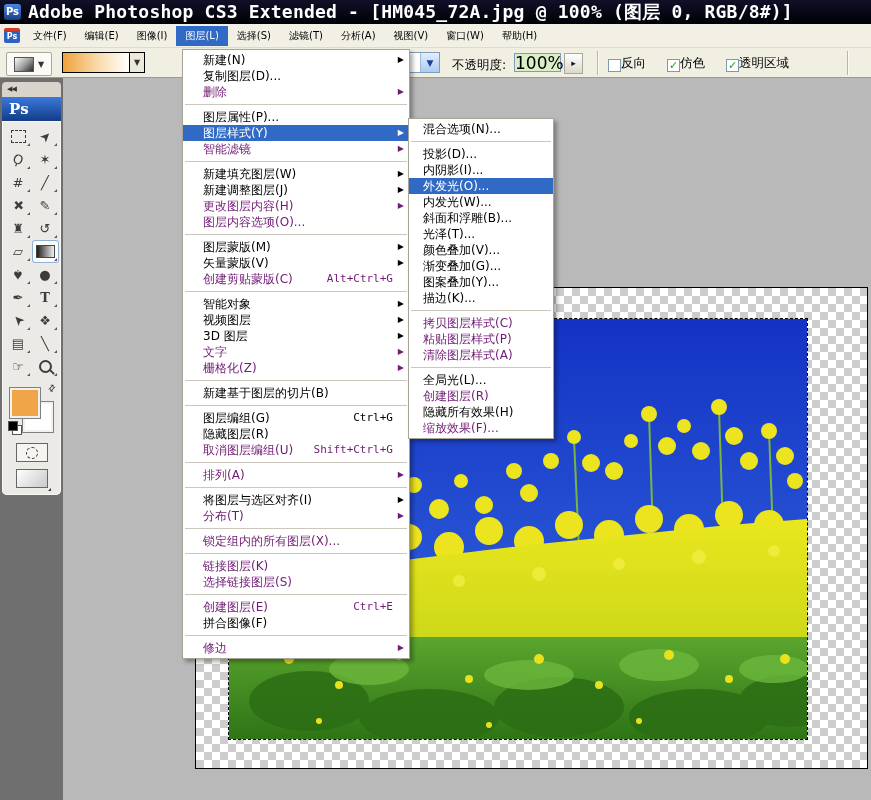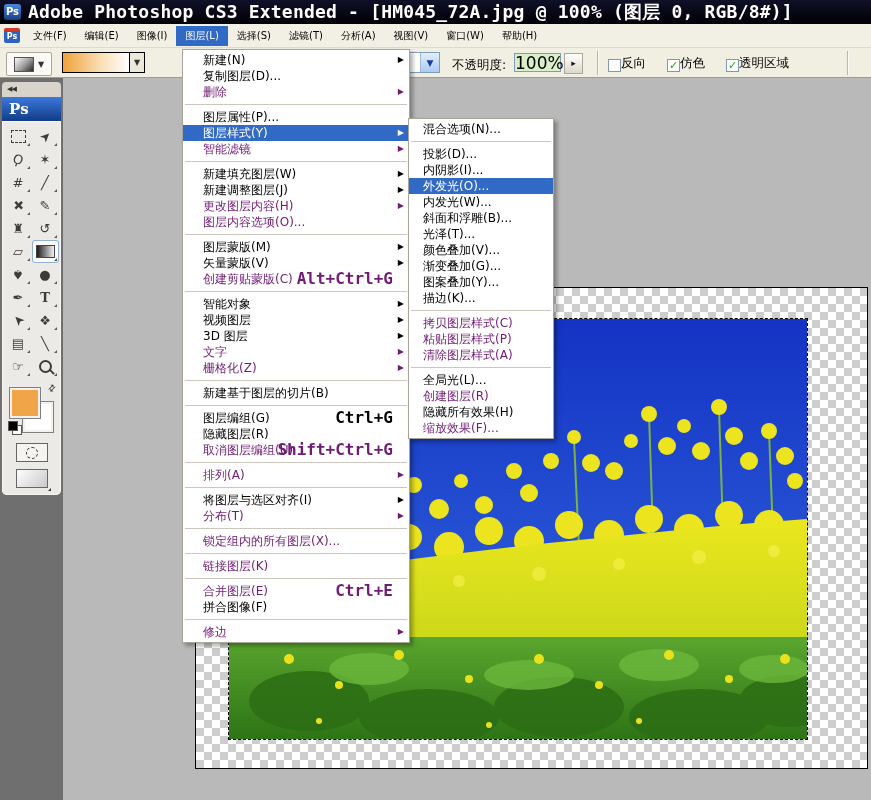--- a/index.html
+++ b/index.html
@@ -130,22 +130,22 @@
   .photo svg{display:block;}
 
   
   .menu{position:absolute;background:#fff;border:1px solid #a8a49a;
     box-shadow:3px 3px 4px rgba(0,0,0,.32);padding:2px 0;box-sizing:border-box;}
   #layer-menu{left:182px;top:49px;width:228px;z-index:50;}
   #style-submenu{left:408px;top:118px;width:146px;z-index:60;}
   .mrow{position:relative;height:16px;line-height:16px;padding:0 24px 0 20px;
     font-size:12px;color:#000;white-space:nowrap;}
   #style-submenu .mrow{padding:0 10px 0 14px;}
-  .mrow .msc{position:absolute;right:16px;top:0;font-size:16px;
-    font-family:"DejaVu Sans Mono",monospace;font-weight:bold;}
+  .mrow .msc{position:absolute;right:16px;top:0;font-size:11px;
+    font-family:"DejaVu Sans Mono",monospace;}
   .mrow .marr{position:absolute;right:5px;top:0;font-size:8px;}
   .mrow.disabled{color:#701a75;}
   .mrow.hl{background:#316ac5;color:#fff;}
   .msep{height:1px;background:#cbc7bc;margin:4px 2px;}
 </style>
 </head>
 <body>
 
 <div class="app">
 
@@ -440,22 +440,23 @@
       <div class="mrow disabled"><span class="ml">取消图层编组(U)</span><span class="msc">Shift+Ctrl+G</span></div>
       <div class="msep"></div>
       <div class="mrow disabled"><span class="ml">排列(A)</span><span class="marr">▶</span></div>
       <div class="msep"></div>
       <div class="mrow"><span class="ml">将图层与选区对齐(I)</span><span class="marr">▶</span></div>
       <div class="mrow disabled"><span class="ml">分布(T)</span><span class="marr">▶</span></div>
       <div class="msep"></div>
       <div class="mrow disabled"><span class="ml">锁定组内的所有图层(X)...</span></div>
       <div class="msep"></div>
       <div class="mrow disabled"><span class="ml">链接图层(K)</span></div>
-      <div class="msep"></div>
-      <div class="mrow disabled"><span class="ml">合并图层(E)</span><span class="msc">Ctrl+E</span></div>
+      <div class="mrow disabled"><span class="ml">选择链接图层(S)</span></div>
+      <div class="msep"></div>
+      <div class="mrow disabled"><span class="ml">创建图层(E)</span><span class="msc">Ctrl+E</span></div>
       <div class="mrow"><span class="ml">拼合图像(F)</span></div>
       <div class="msep"></div>
       <div class="mrow disabled"><span class="ml">修边</span><span class="marr">▶</span></div>
     </div>
   <div class="menu" id="style-submenu">
       <div class="mrow"><span class="ml">混合选项(N)...</span></div>
       <div class="msep"></div>
       <div class="mrow"><span class="ml">投影(D)...</span></div>
       <div class="mrow"><span class="ml">内阴影(I)...</span></div>
       <div class="mrow hl"><span class="ml">外发光(O)...</span></div>

